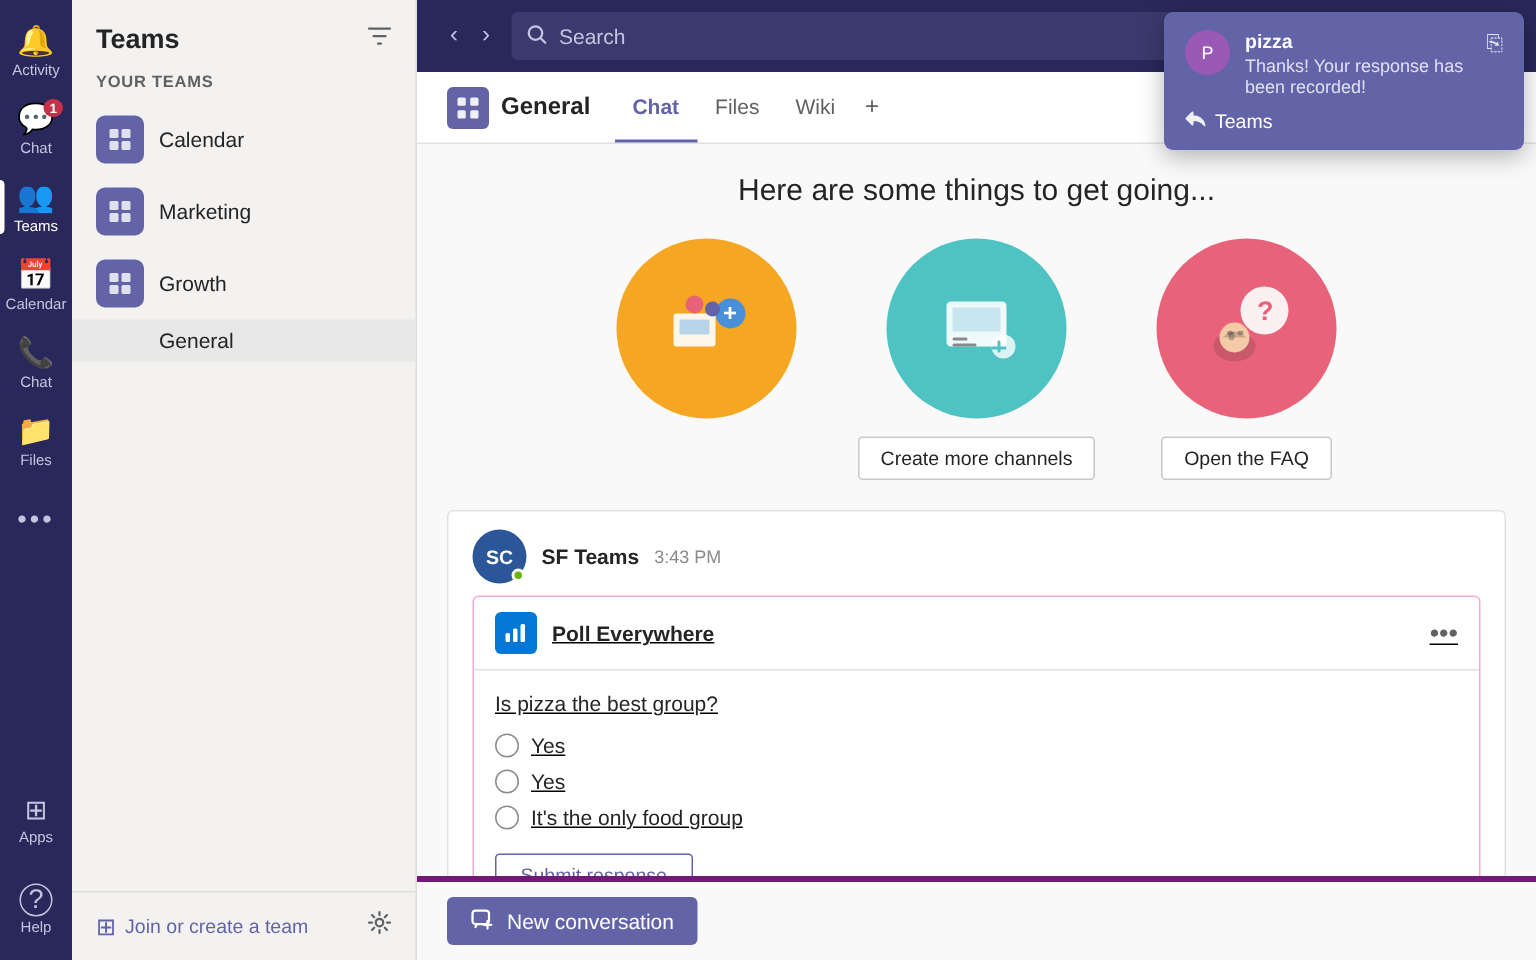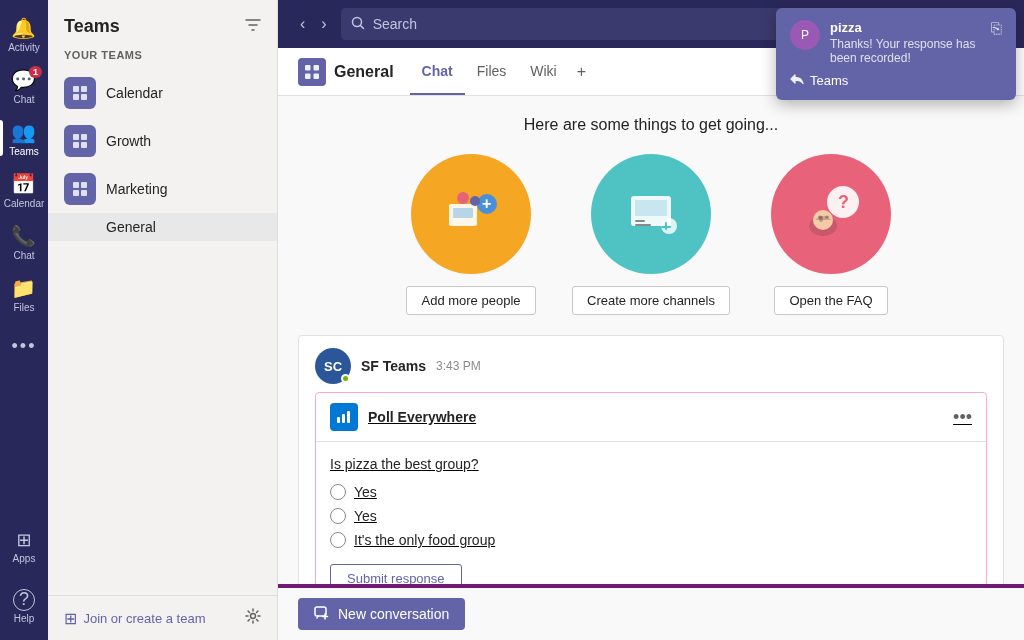--- a/index.html
+++ b/index.html
@@ -210,21 +210,21 @@
       display: flex;
       flex-direction: column;
     }
     .getting-started {
       display: flex;
       flex-direction: column;
       align-items: center;
       padding: 20px 40px;
       background: #f9f9f9;
     }
-    .getting-started-title { font-size: 16px; color: #252424; margin-bottom: 20px; }
+    .getting-started-title { font-size: 20px; color: #252424; margin-bottom: 20px; }
     .starter-cards { display: flex; gap: 20px; }
     .starter-card {
       display: flex;
       flex-direction: column;
       align-items: center;
       gap: 12px;
       width: 160px;
     }
     .starter-card-img {
       width: 120px;
@@ -481,34 +481,34 @@
 
   <div class="team-item">
     <div class="team-icon">
       <svg width="18" height="18" viewBox="0 0 18 18" fill="none">
         <rect x="2" y="2" width="6" height="6" rx="1" fill="white" opacity="0.8"></rect>
         <rect x="10" y="2" width="6" height="6" rx="1" fill="white" opacity="0.8"></rect>
         <rect x="2" y="10" width="6" height="6" rx="1" fill="white" opacity="0.8"></rect>
         <rect x="10" y="10" width="6" height="6" rx="1" fill="white" opacity="0.8"></rect>
       </svg>
     </div>
-    <span class="team-name">Growth</span>
+    <span class="team-name">Marketing</span>
     <button class="team-more">•••</button>
   </div>
 
   <div class="team-item">
     <div class="team-icon">
       <svg width="18" height="18" viewBox="0 0 18 18" fill="none">
         <rect x="2" y="2" width="6" height="6" rx="1" fill="white" opacity="0.8"></rect>
         <rect x="10" y="2" width="6" height="6" rx="1" fill="white" opacity="0.8"></rect>
         <rect x="2" y="10" width="6" height="6" rx="1" fill="white" opacity="0.8"></rect>
         <rect x="10" y="10" width="6" height="6" rx="1" fill="white" opacity="0.8"></rect>
       </svg>
     </div>
-    <span class="team-name">Marketing</span>
+    <span class="team-name">Growth</span>
     <button class="team-more">•••</button>
   </div>
   <div class="channel-item">General</div>
 
   <div class="teams-bottom">
     <button class="join-team-btn">
       <span style="font-size:16px">⊞</span>
       <span>Join or create a team</span>
     </button>
     <button class="settings-btn">
@@ -567,21 +567,20 @@
             <svg width="80" height="80" viewBox="0 0 80 80" fill="none">
               <circle cx="40" cy="40" r="38" fill="#f5a623"></circle>
               <rect x="18" y="30" width="28" height="22" rx="2" fill="white" opacity="0.9"></rect>
               <rect x="22" y="34" width="20" height="10" rx="1" fill="#b8d4e8"></rect>
               <circle cx="56" cy="30" r="10" fill="#4a90d9"></circle>
               <text x="51" y="35" fill="white" font-size="16" font-weight="bold">+</text>
               <circle cx="32" cy="24" r="6" fill="#e8637a"></circle>
               <circle cx="44" cy="27" r="5" fill="#6264a7"></circle>
             </svg>
           </div>
-          <button class="starter-card-btn">Add more people</button>
         </div>
 
         <div class="starter-card">
           <div class="starter-card-img" style="background:#4fc3c3;">
             <svg width="80" height="80" viewBox="0 0 80 80" fill="none">
               <circle cx="40" cy="40" r="38" fill="#4fc3c3"></circle>
               <rect x="20" y="22" width="40" height="30" rx="3" fill="white" opacity="0.9"></rect>
               <rect x="24" y="26" width="32" height="16" rx="1" fill="#c8e6f0"></rect>
               <rect x="24" y="46" width="10" height="2" rx="1" fill="#888"></rect>
               <rect x="24" y="50" width="16" height="2" rx="1" fill="#888"></rect>

